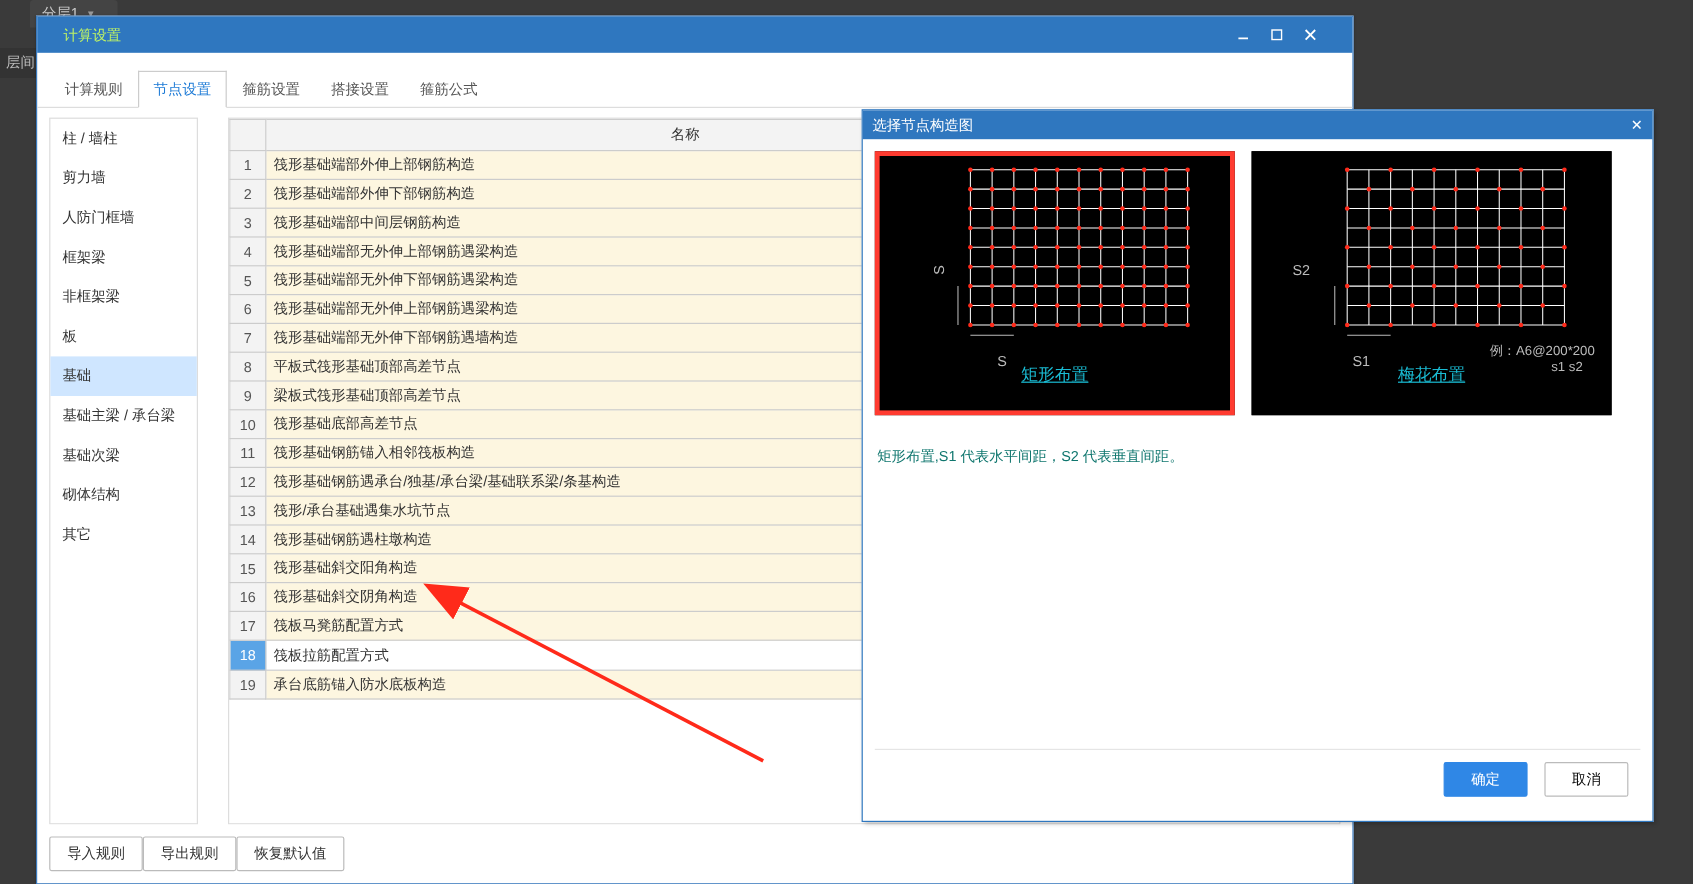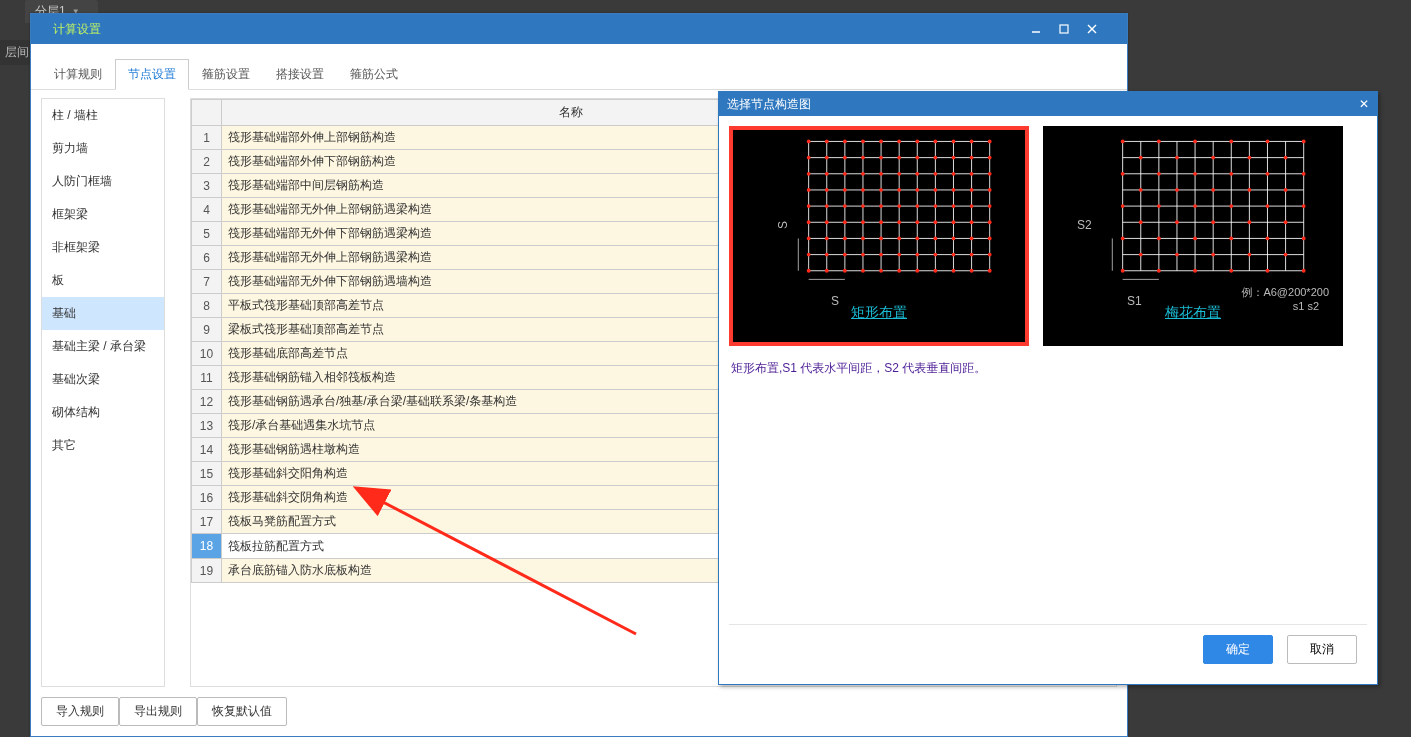--- a/index.html
+++ b/index.html
@@ -64,21 +64,21 @@
   .dialog2 .content2 { flex:1; padding:10px; display:flex; flex-direction:column;}
   .dialog2 .options { display:flex; gap:14px; }
   .dialog2 .optcard {
     background:#000; border:4px solid #000; width:300px; height:220px; position:relative; cursor:pointer;
     display:flex; flex-direction:column; align-items:center; padding-top:8px;
   }
   .dialog2 .optcard.selected { border-color:#ff3b30; }
   .dialog2 .gridimg { position:relative; width:240px; height:160px;}
   .dialog2 .caption { margin-top:6px; color:#1abcd4; text-decoration:underline; font-size:14px;}
   .dialog2 .axis-label { position:absolute; color:#bbb; font-size:12px;}
-  .dialog2 .desc { margin-top:10px; color:#4c1d95; padding:4px 2px;}
+  .dialog2 .desc { margin-top:22px; color:#0f766e; padding:4px 2px;}
   .dialog2 .footer2 { display:flex; justify-content:flex-end; gap:14px; padding:10px; border-top:1px solid #e5e5e5; margin-top:auto;}
   .btn-primary { background:#2f87e6; color:#ffffff; border:1px solid #2f87e6; padding:5px 22px; border-radius:2px; cursor:pointer;}
   .btn-default { background:#fff; border:1px solid #bbb; padding:5px 22px; border-radius:2px; cursor:pointer;}
 </style>
 </head>
 <body>
 
 <div class="bg-tab">
   <span>分层1</span>
   <span class="dd">▼</span>

